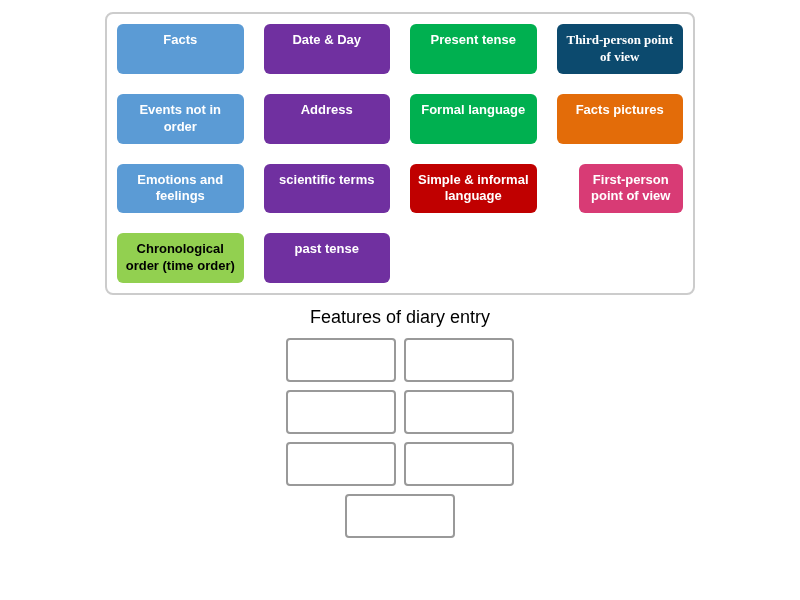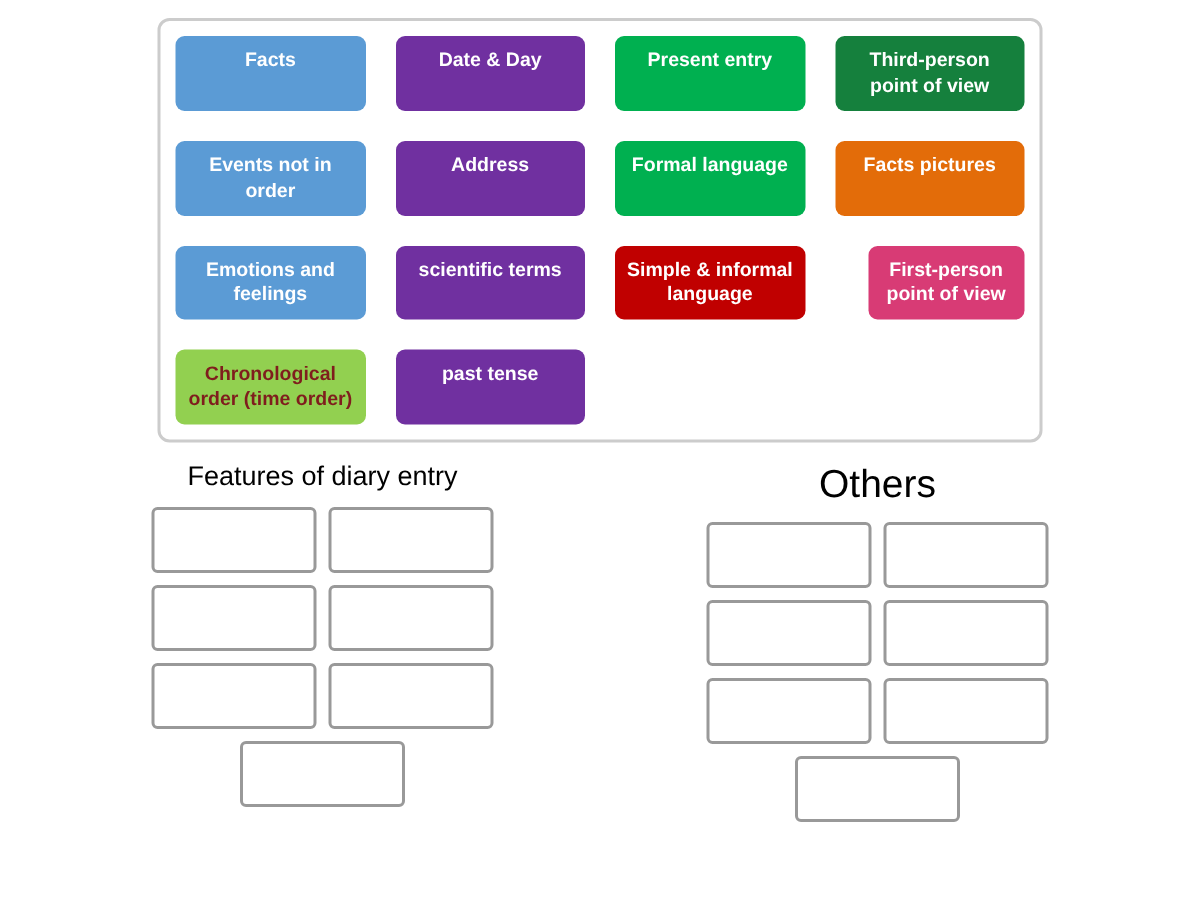--- a/index.html
+++ b/index.html
@@ -33,25 +33,25 @@
       text-align: center;
       font-size: 13px;
       font-weight: bold;
       color: #fff;
       cursor: pointer;
       line-height: 1.3;
     }
 
     .blue    { background: #5b9bd5; }
     .purple  { background: #7030a0; }
-    .green   { background: #15803d; }
+    .green   { background: #0c4a6e; font-family: Liberation Serif, serif; }
     .teal    { background: #00b050; }
     .red     { background: #c00000; }
     .orange  { background: #e36c09; }
-    .light-green { background: #92d050; color: #7f1d1d; }
+    .light-green { background: #92d050; color: #000000; }
     .pink    { background: #d83b75; margin-left: 22px; }
 
     
     .bottom-section {
       display: flex;
       justify-content: space-around;
       margin-top: 10px;
       padding: 0 30px;
     }
 
@@ -107,21 +107,21 @@
       background: #fff;
     }
   </style>
 </head>
 <body>
 
 <div class="card-container">
   <div class="card-grid">
     <div class="card blue">Facts</div>
     <div class="card purple">Date &amp; Day</div>
-    <div class="card teal">Present entry</div>
+    <div class="card teal">Present tense</div>
     <div class="card green">Third-person point of view</div>
 
     <div class="card blue">Events not in order</div>
     <div class="card purple">Address</div>
     <div class="card teal">Formal language</div>
     <div class="card orange">Facts pictures</div>
 
     <div class="card blue">Emotions and feelings</div>
     <div class="card purple">scientific terms</div>
     <div class="card red">Simple &amp; informal language</div>
@@ -144,28 +144,14 @@
       <div class="drop-cell"></div>
       <div class="drop-cell"></div>
       <div class="drop-cell"></div>
       <div class="drop-cell"></div>
     </div>
     <div class="drop-row-single">
       <div class="drop-cell-single"></div>
     </div>
   </div>
 
-  <div class="drop-column">
-    <h2 class="large">Others</h2>
-    <div class="drop-grid others-grid">
-      <div class="drop-cell"></div>
-      <div class="drop-cell"></div>
-      <div class="drop-cell"></div>
-      <div class="drop-cell"></div>
-      <div class="drop-cell"></div>
-      <div class="drop-cell"></div>
-    </div>
-    <div class="drop-row-single">
-      <div class="drop-cell-single"></div>
-    </div>
-  </div>
 
 </div>
 
 </body></html>

